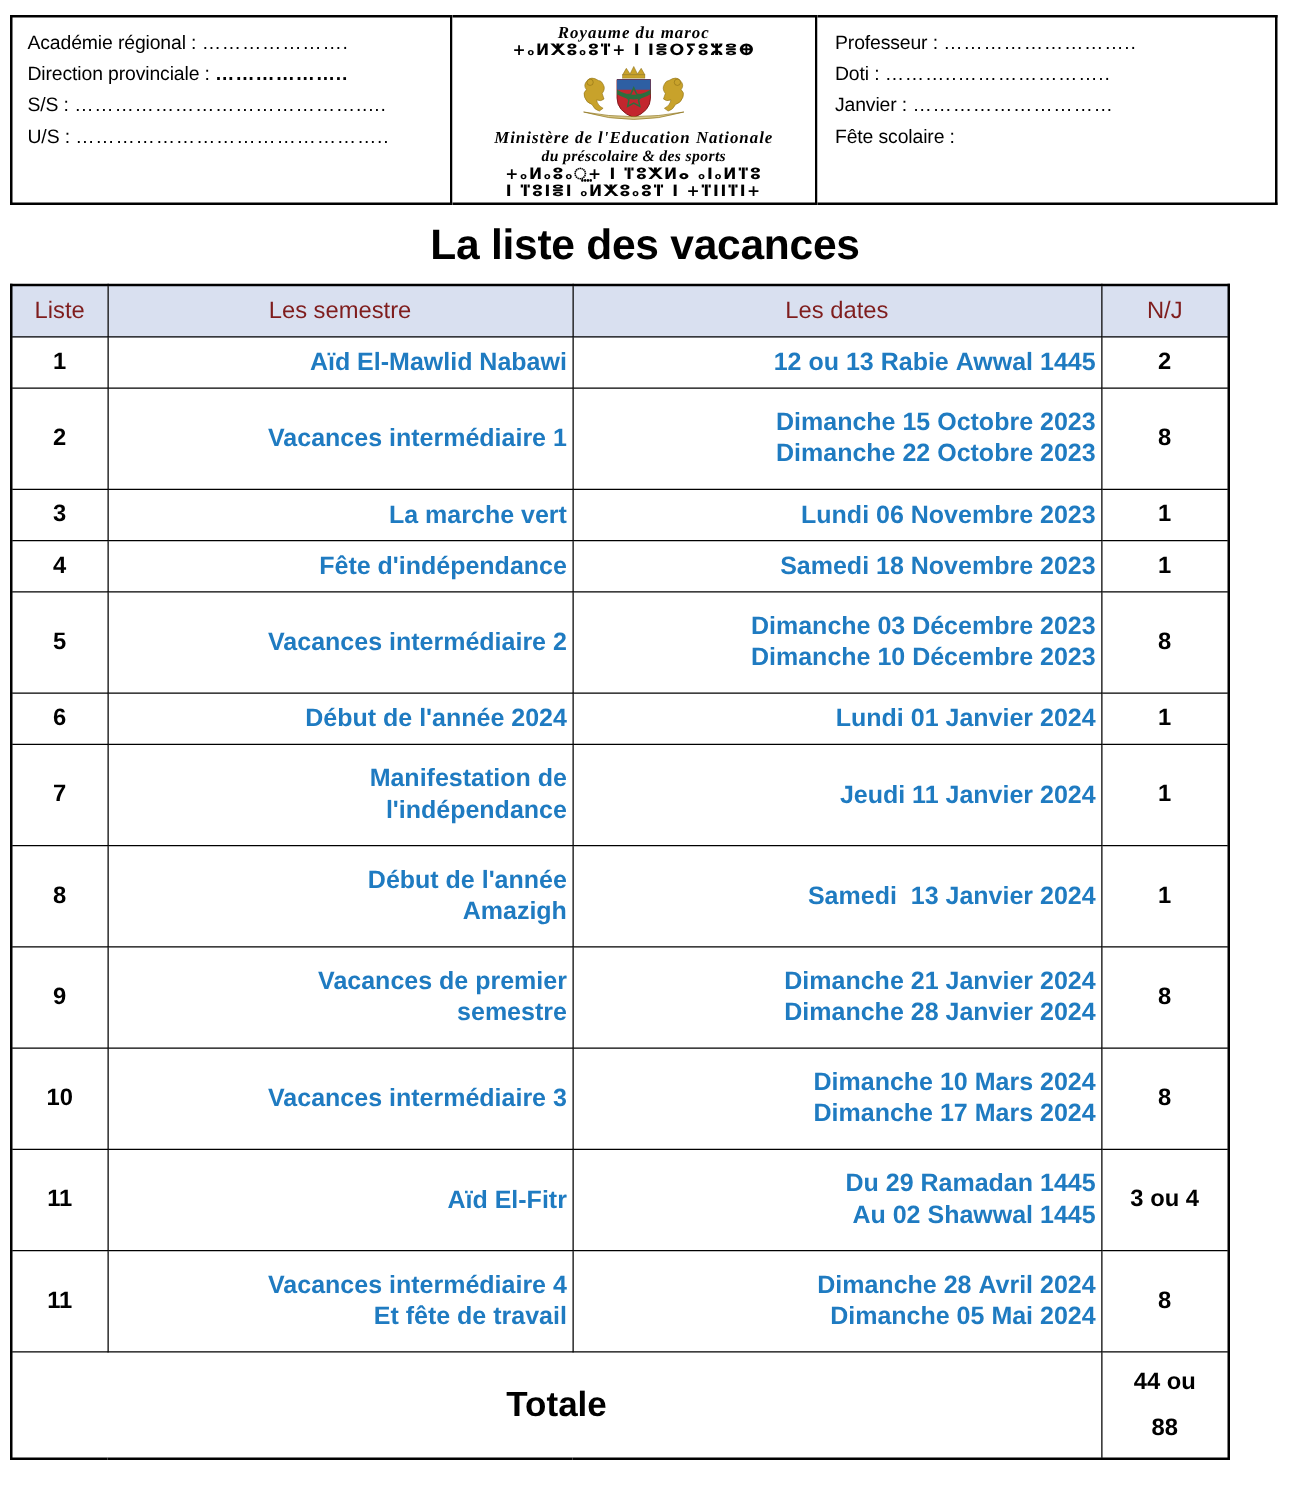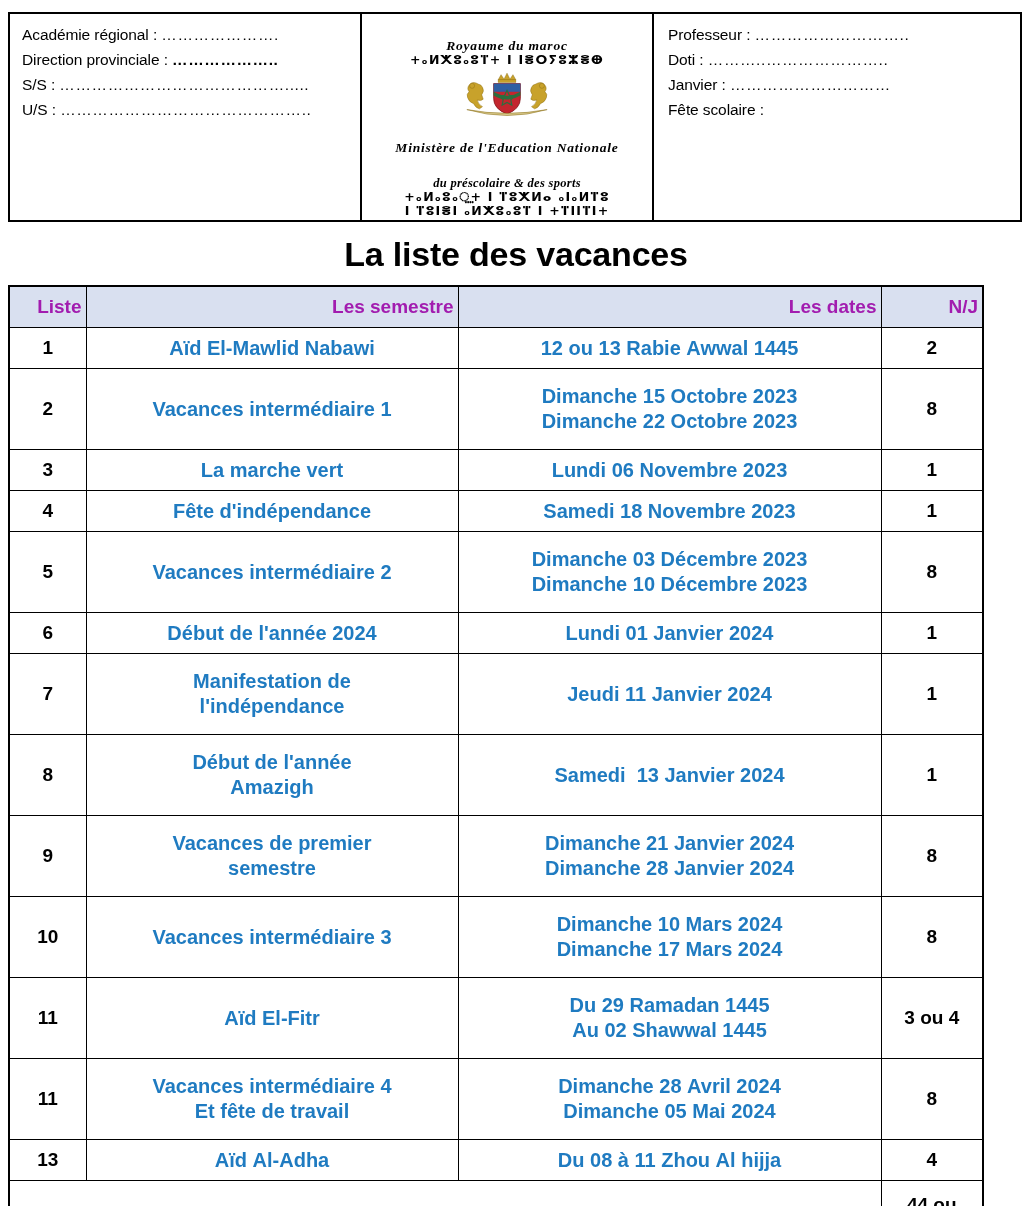--- a/index.html
+++ b/index.html
@@ -64,21 +64,20 @@
 
   
   .ct-fr {
     font-family: "Liberation Serif", serif;
     font-style: italic;
     font-weight: bold;
     font-size: 13.5px;
     line-height: 1.12;
     letter-spacing: 0.8px;
     white-space: nowrap;
-    margin-top: 20px;
   }
   .ct-fr.small {
     font-size: 12.5px;
     letter-spacing: 0.3px;
   }
   .ct-tif {
     font-family: "DejaVu Sans", sans-serif;
     font-weight: bold;
     font-size: 12.5px;
     line-height: 1.15;
@@ -112,42 +111,41 @@
   }
   .vac-table td, .vac-table th {
     border: 1.6px solid #000;
     padding: 0 4px;
     text-align: center;
     vertical-align: middle;
   }
   .vac-table thead th {
     background: #D9E0F0;
     font-size: 19px;
-    font-weight: bold;
+    font-weight: normal;
     height: 40px;
-    color: #a21caf;
-    text-align: right;
+    color: #7f1d1d;
   }
   .c-liste  { width: 77px; }
   .c-vac    { width: 372px; }
   .c-dates  { width: 423px; }
   .c-nj     { width: 102px; }
 
   .cell-num {
     font-size: 19px;
     font-weight: bold;
     color: #000;
   }
   .cell-blue {
     font-size: 20px;
     font-weight: bold;
     color: #1F7BC1;
     line-height: 1.28;
   }
-  .cell-blue .ln { display: block; white-space: nowrap; }
+  .cell-blue .ln { display: block; white-space: nowrap; text-align: right; }
 
   tr.r-single td { height: 40px; }
   tr.r-double td { height: 80px; }
 
   .total-label {
     font-size: 28px;
     font-weight: bold;
     color: #000;
     height: 84px;
   }
@@ -381,30 +379,20 @@
           <td class="cell-blue">
             <span class="ln">Vacances&nbsp;intermédiaire&nbsp;4</span>
             <span class="ln">Et&nbsp;fête&nbsp;de&nbsp;travail</span>
           </td>
           <td class="cell-blue">
             <span class="ln">Dimanche&nbsp;28&nbsp;Avril&nbsp;2024</span>
             <span class="ln">Dimanche&nbsp;05&nbsp;Mai&nbsp;2024</span>
           </td>
           <td class="cell-num">8</td>
         </tr>
-        <tr class="r-single">
-          <td class="cell-num">13</td>
-          <td class="cell-blue">
-            <span class="ln">Aïd&nbsp;Al-Adha</span>
-          </td>
-          <td class="cell-blue">
-            <span class="ln">Du&nbsp;08&nbsp;à&nbsp;11&nbsp;Zhou&nbsp;Al&nbsp;hijja</span>
-          </td>
-          <td class="cell-num">4</td>
-        </tr>
         <tr>
           <td class="total-label" colspan="3">Totale</td>
           <td class="total-val">
             <span class="ln">44 ou</span>
             <span class="ln">88</span>
           </td>
         </tr>
       </tbody>
   </table>
 

